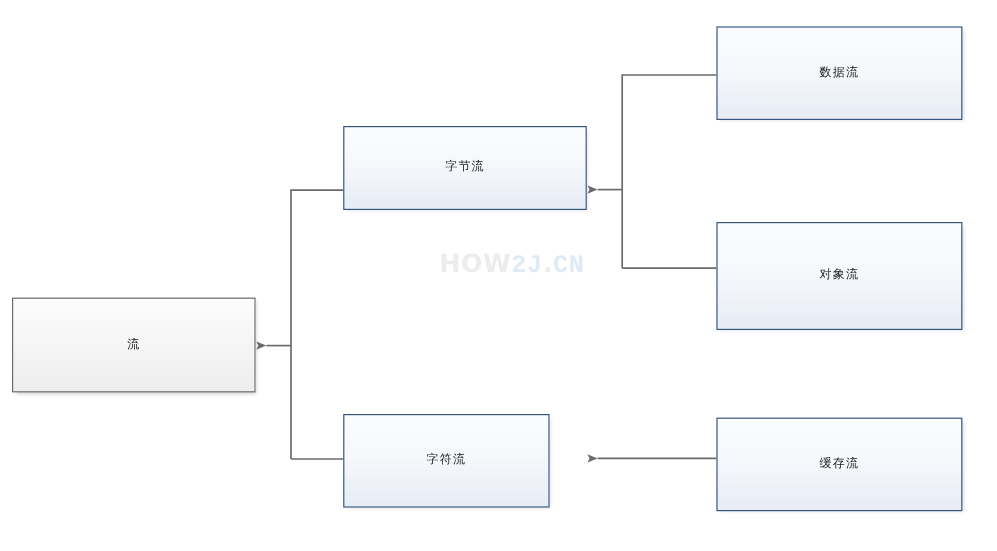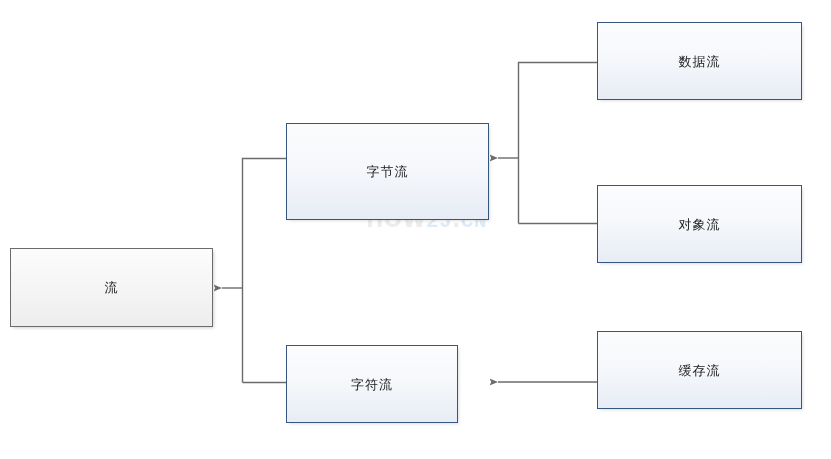--- a/index.html
+++ b/index.html
@@ -42,21 +42,21 @@
   .wm-blue  { color: #dfeaf7; font-family: Liberation Mono, monospace; }
   .wm-dot   { color: #ececec; }
 
   
   .node {
     position: absolute;
     box-sizing: border-box;
     display: flex;
     align-items: center;
     justify-content: center;
-    font-size: 13px;
+    font-size: 10px;
     line-height: 1;
     color: #1c1c1c;
     letter-spacing: 1px;
   }
   .node.blue {
     border: 1px solid #35577f;
     background: linear-gradient(to bottom, #fbfcfe 0%, #f6f8fb 45%, #e7ecf5 100%);
     box-shadow: 2px 2px 3px -1px rgba(0,0,0,0.13);
   }
   .node.gray {
@@ -106,33 +106,33 @@
   </svg>
 
   <div class="watermark">
     <span class="wm-gray">HOW</span><span class="wm-blue">2J</span><span class="wm-dot">.</span><span class="wm-blue">CN</span>
   </div>
 
   <div class="node gray" style="left:10px; top:248px; width:203px; height:79px;">
     <span class="node-label">流</span>
   </div>
 
-  <div class="node blue" style="left:286px; top:123px; width:203px; height:97px;">
+  <div class="node blue" style="left:286px; top:105px; width:203px; height:70px;">
     <span class="node-label">字节流</span>
   </div>
 
   <div class="node blue" style="left:286px; top:345px; width:172px; height:78px;">
     <span class="node-label">字符流</span>
   </div>
 
   <div class="node blue" style="left:597px; top:22px; width:205px; height:78px;">
     <span class="node-label">数据流</span>
   </div>
 
-  <div class="node blue" style="left:597px; top:185px; width:205px; height:78px;">
+  <div class="node blue" style="left:597px; top:185px; width:205px; height:90px;">
     <span class="node-label">对象流</span>
   </div>
 
-  <div class="node blue" style="left:597px; top:331px; width:205px; height:78px;">
+  <div class="node blue" style="left:597px; top:348px; width:205px; height:78px;">
     <span class="node-label">缓存流</span>
   </div>
 
 </div>
 
 </body></html>

